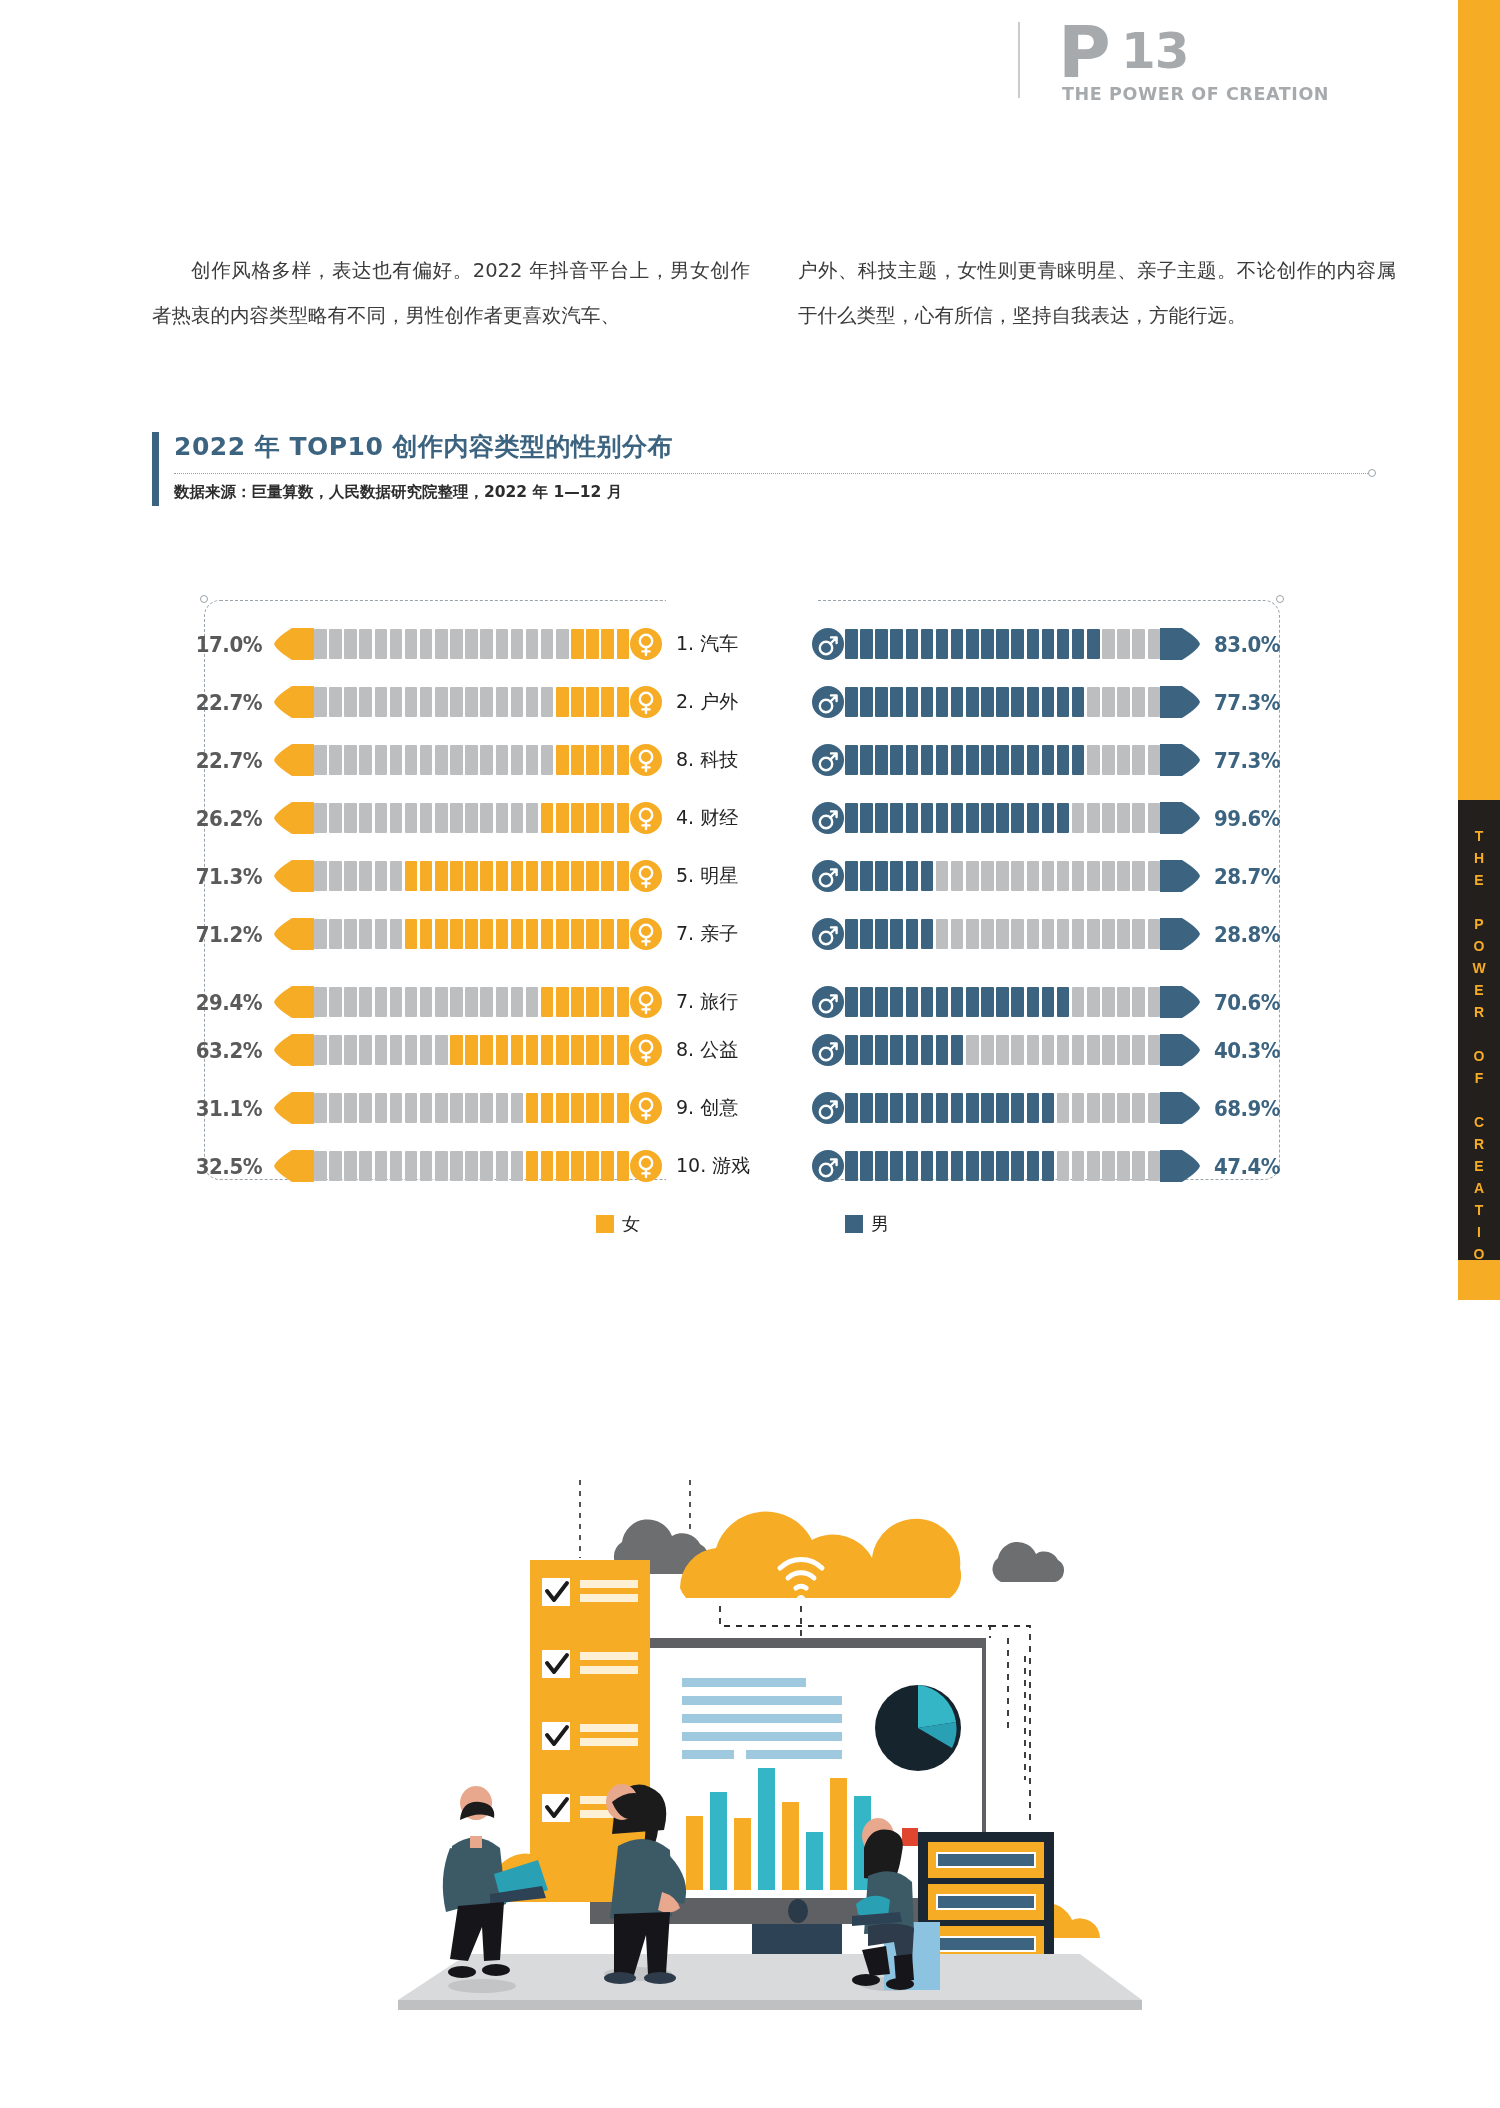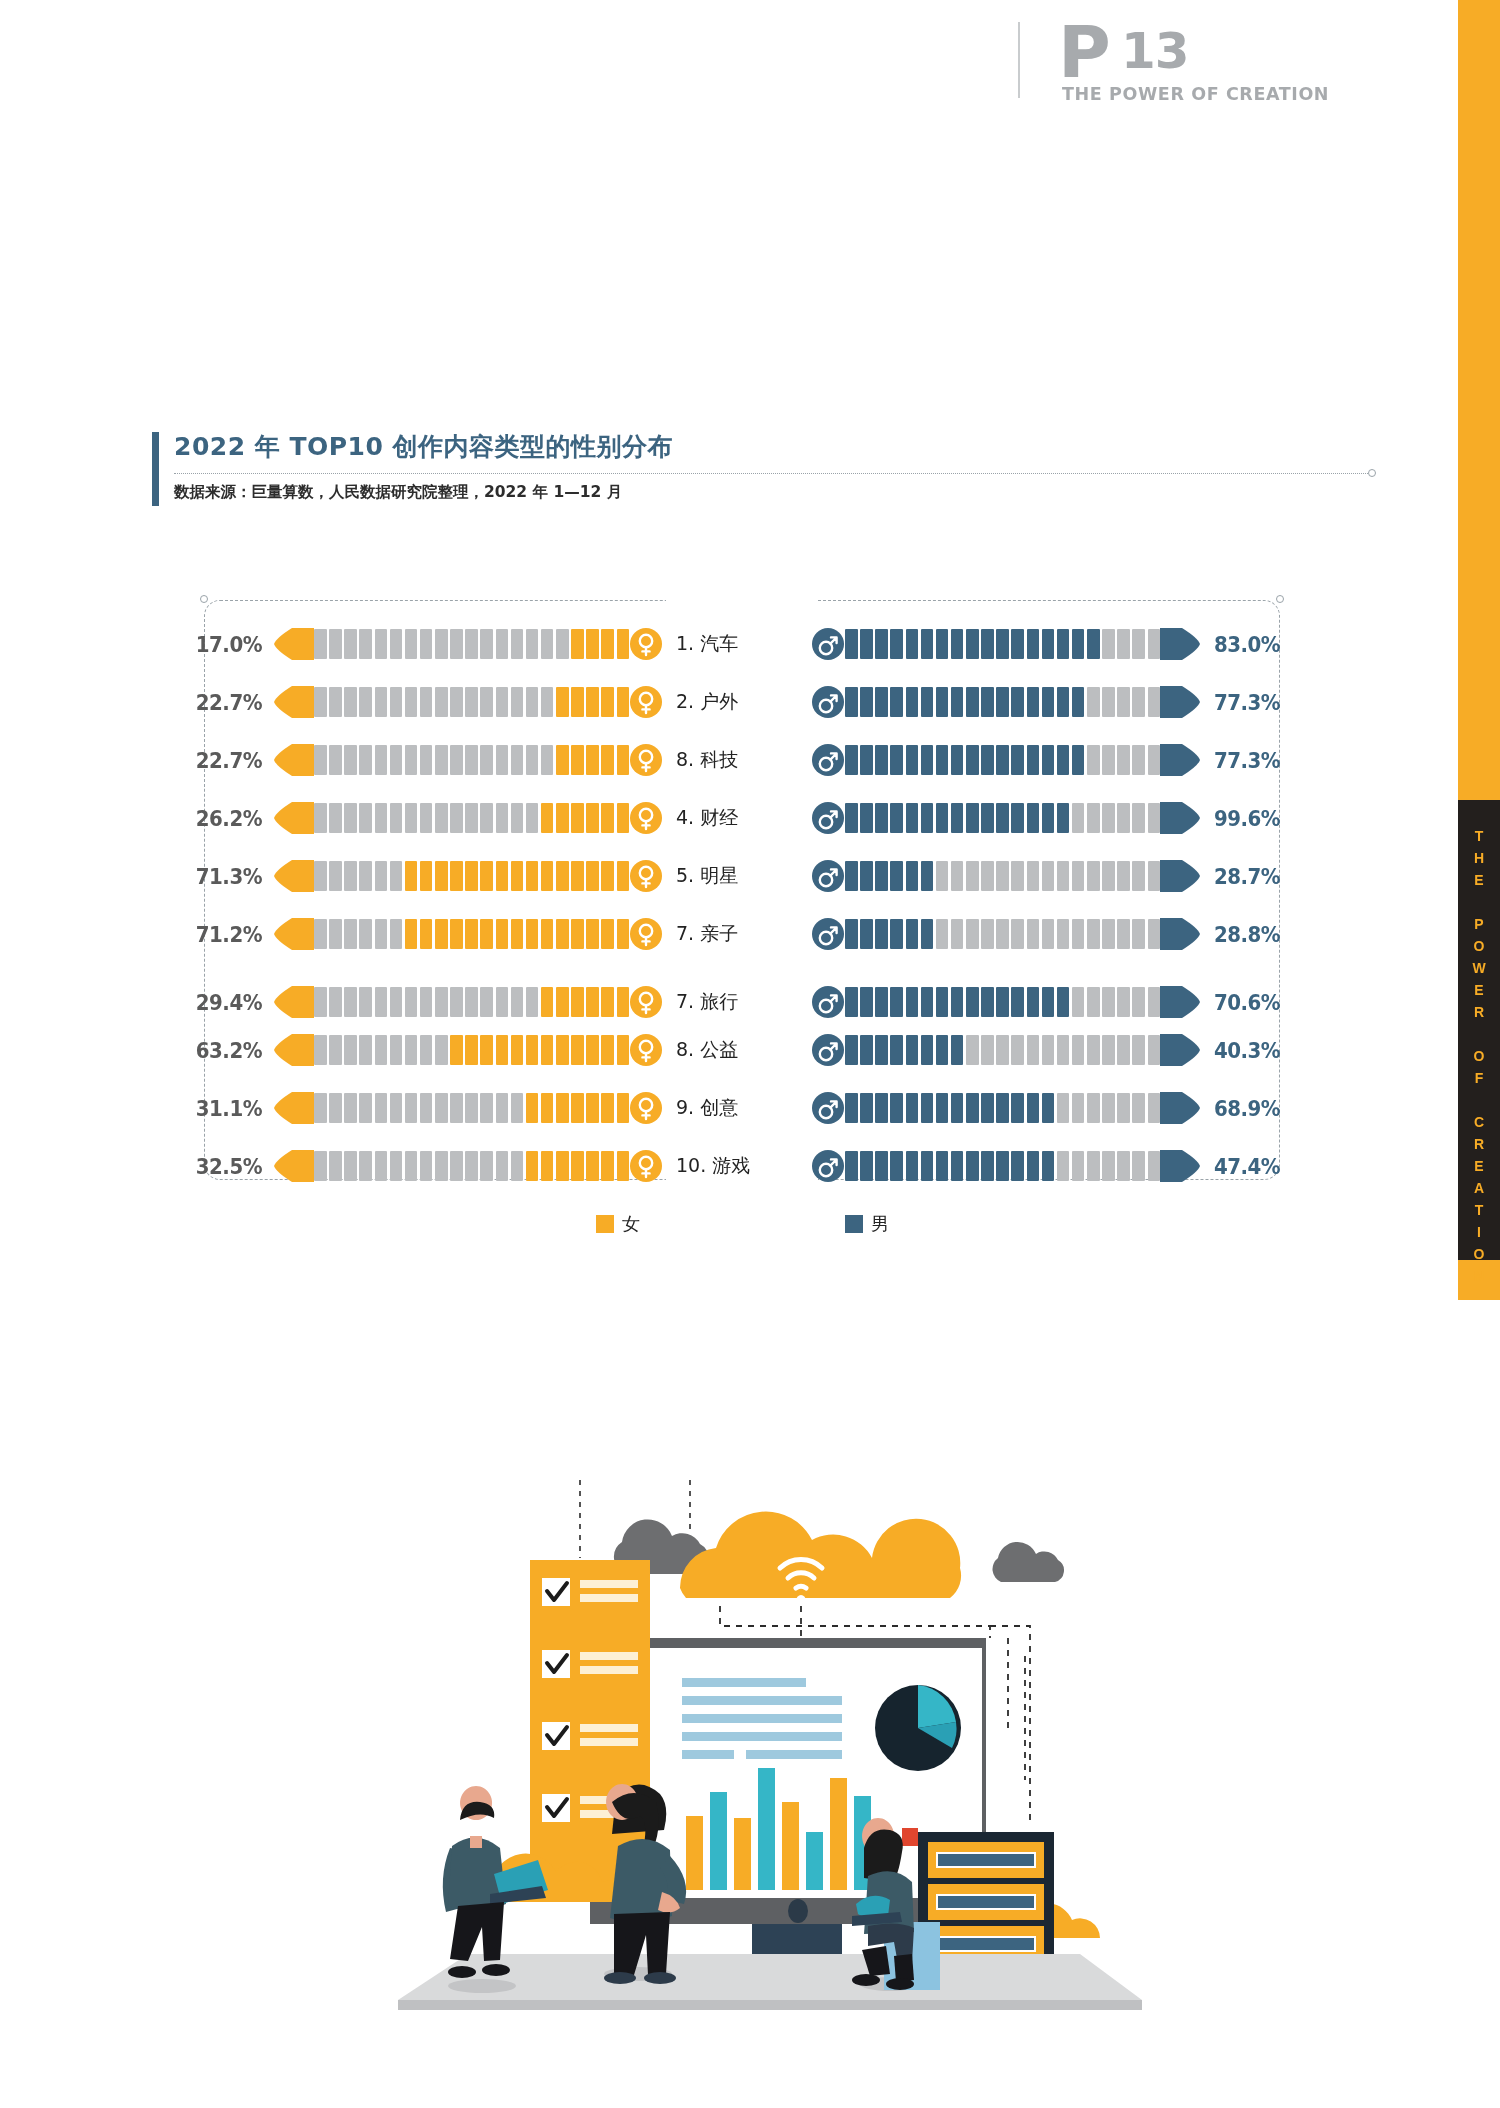--- a/index.html
+++ b/index.html
@@ -298,20 +298,22 @@
 <div id="brand-rail-text" style="top: 828px; height: 410px; color: rgb(247, 172, 38);">THE POWER OF CREATION</div>
 
 <div id="header">
   <div id="header-divider"></div>
   <div id="header-p">P</div>
   <div id="header-num">13</div>
   <div id="header-tag">THE POWER OF CREATION</div>
 </div>
 
 <div id="body-copy">
+  <div class="copy-col first">创作风格多样，表达也有偏好。2022 年抖音平台上，男女创作者热衷的内容类型略有不同，男性创作者更喜欢汽车、</div>
+  <div class="copy-col">户外、科技主题，女性则更青睐明星、亲子主题。不论创作的内容属于什么类型，心有所信，坚持自我表达，方能行远。</div>
 </div>
 
 <div id="section-block">
   <div id="section-bar"></div>
   <div id="section-title">2022 年 TOP10 创作内容类型的性别分布</div>
   <div id="section-dots"></div>
   <div id="section-dot-end"></div>
   <div id="section-source">数据来源：巨量算数，人民数据研究院整理，2022 年 1—12 月</div>
 </div>
 

